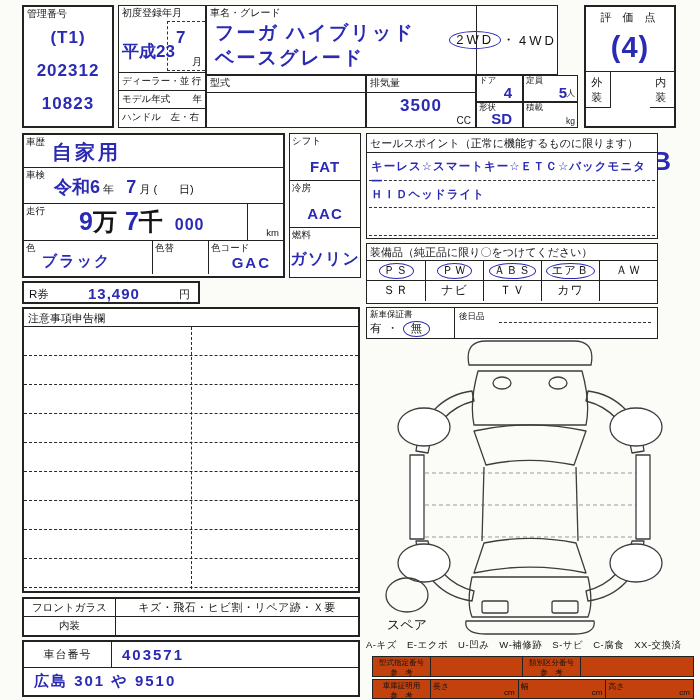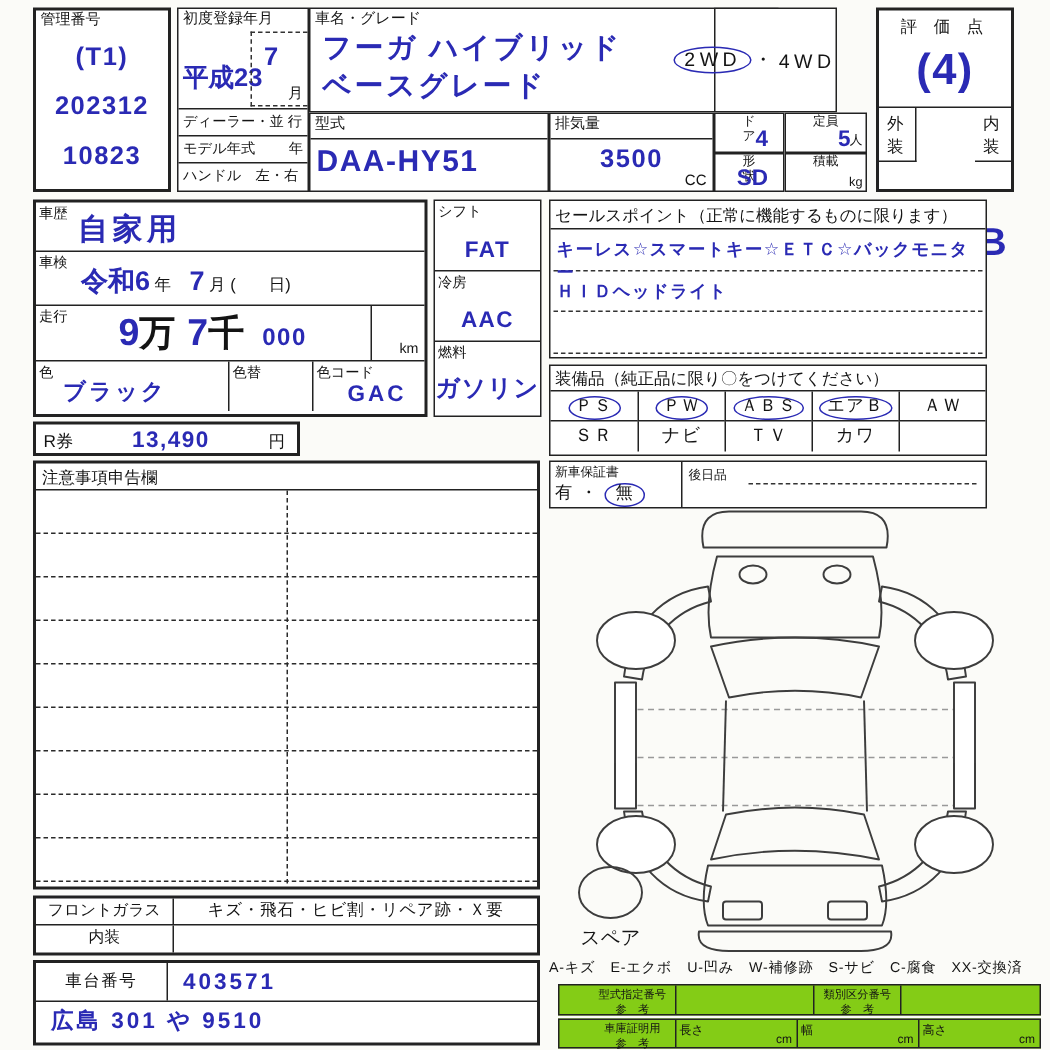--- a/index.html
+++ b/index.html
@@ -36,21 +36,21 @@
 
   #disp { left:366px; top:75px; width:110px; height:53px; }
   #disp .val { font-size:17px; font-weight:600; text-align:center; margin-top:3px; letter-spacing:1px; }
   #disp .unit { position:absolute; right:4px; bottom:1px; font-size:10px; }
 
   .mini { position:absolute; background:#fff; border:1.5px solid var(--bd); }
   #doors { left:476px; top:75px; width:47px; height:27px; }
   #cap   { left:523px; top:75px; width:55px; height:27px; }
   #shape { left:476px; top:102px; width:47px; height:26px; }
   #load  { left:523px; top:102px; width:55px; height:26px; }
-  .mini .lab { font-size:8.5px; padding:0 18px; }
+  .mini .lab { font-size:8.5px; padding:0 2px; }
   .mini .v { position:absolute; font-size:15px; font-weight:600; right:10px; bottom:0; }
   .mini .u { position:absolute; right:2px; bottom:1px; font-size:8.5px; color:var(--ink); }
 
   #rating { left:584px; top:5px; width:92px; height:123px; }
   #rating .t { font-size:11px; text-align:center; padding-top:3px; height:20px; letter-spacing:4px; }
   #rating .score { font-size:29px; font-weight:600; text-align:center; height:44px; line-height:40px; letter-spacing:1px; }
   #rating .grid { display:grid; grid-template-columns:1fr 1fr; border-top:1.5px solid var(--bd);gap:39px; }
   #rating .grid > div { text-align:center; }
   #rating .gl { font-size:11px; letter-spacing:2px; padding:3px 0 2px; border-bottom:1.5px solid var(--bd); }
   #rating .gv { font-size:26px; font-weight:600; line-height:29px; }
@@ -123,21 +123,21 @@
 
   #idbox { left:22px; top:640px; width:338px; height:57px; }
   #idbox .irow { display:flex; height:26px; border-bottom:1.5px solid var(--bd); }
   #idbox .irow:last-child { border-bottom:none; height:27px; }
   #idbox .il { width:88px; border-right:1.5px solid var(--bd); text-align:center; font-size:11px; line-height:25px; letter-spacing:1px; }
   #idbox .iv { flex:1; font-size:15px; font-weight:600; color:var(--blue); line-height:25px; padding-left:10px; letter-spacing:2px; }
 
   #diagram { position:absolute; left:362px; top:333px; width:336px; height:302px; }
   #legend { position:absolute; left:366px; top:639px; width:330px; font-size:9.5px; letter-spacing:0.5px; }
 
-  .btable { position:absolute; background:#84cc16; border:1.5px solid var(--bd); display:flex;padding-left:20px; }
+  .btable { position:absolute; background:#c2410c; border:1.5px solid var(--bd); display:flex; }
   #bt1 { left:372px; top:656px; width:322px; height:21px; }
   #bt2 { left:372px; top:679px; width:322px; height:20px; }
   .btable .bc { border-right:1px solid var(--bd); position:relative; }
   .btable .bc:last-child { border-right:none; }
   .blab { font-size:7.5px; text-align:center; line-height:1.2; padding-top:1px; }
   .bc .szl { position:absolute; left:2px; top:1px; font-size:8px; }
   .bc .szu { position:absolute; right:3px; bottom:1px; font-size:8px; }
   #bt1 .c1,#bt2 .c1 { width:58px; }
   #bt1 .c2 { width:92px; } #bt1 .c3 { width:58px; } #bt1 .c4 { flex:1; }
   #bt2 .c2,#bt2 .c3,#bt2 .c4 { flex:1; }
@@ -176,21 +176,20 @@
 </div>
 
 <div class="box" id="drive">
   <span class="oval">2WD</span>
   <span>・</span>
   <span>4WD</span>
 </div>
 
 <div class="box" id="katashiki">
   <div class="lab">型式</div>
-  <div class="val blue">DAA-HY51</div>
 </div>
 
 <div class="box" id="disp">
   <div class="lab">排気量</div>
   <div class="val blue">3500</div>
   <div class="unit">CC</div>
 </div>
 
 <div class="mini" id="doors">
   <div class="lab">ドア</div>

